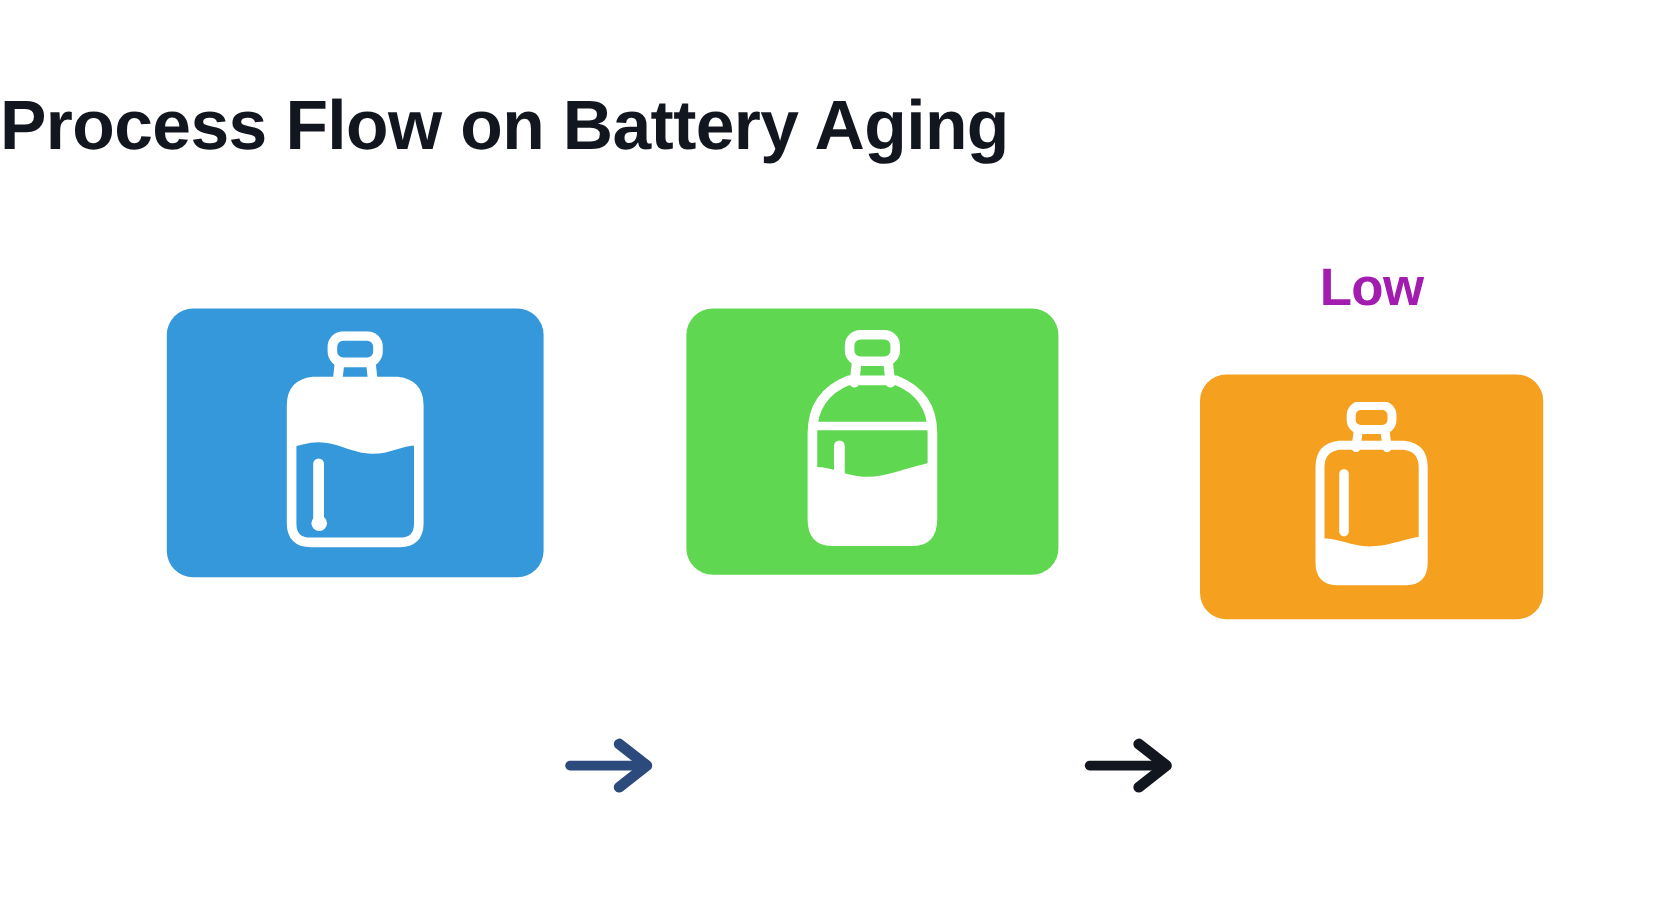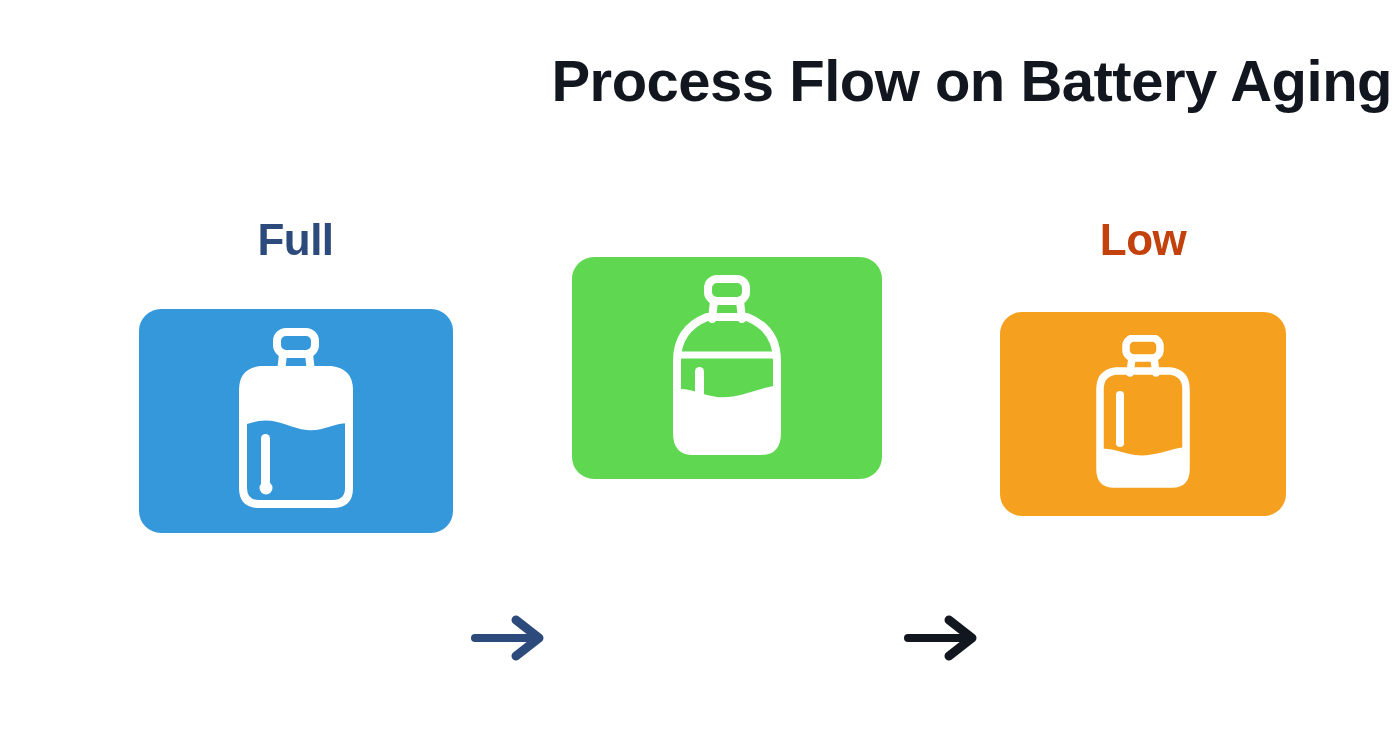--- a/index.html
+++ b/index.html
@@ -16,24 +16,24 @@
   #canvas {
     position: relative;
     width: 1392px;
     height: 752px;
     background: #ffffff;
   }
 
   
   #title {
     position: absolute;
-    top: 52px;
+    top: 76px;
     left: 0;
     width: 1392px;
-    text-align: right;
+    text-align: left;
     font-size: 58px;
     font-weight: 700;
     letter-spacing: -0.5px;
     color: #12161f;
     line-height: 1.0;
     white-space: nowrap;
   }
 
   
   #flow {
@@ -93,21 +93,20 @@
 </head>
 <body>
 
 <div id="canvas" style="background: rgb(255, 255, 255);">
 
   <div id="title" style="color: rgb(18, 22, 31);">Process Flow on Battery Aging</div>
 
   <div id="flow">
 
     <div class="stage" id="stage-full">
-      <div class="stage-label" style="color:#2d4a7c;">Full</div>
       <div class="card" style="background:#3498db;">
         <span>
           <svg width="126" height="186" viewBox="0 0 126 186" aria-hidden="true">
             <defs>
               <clipPath id="clipFull">
                 <path d="M10 62 Q10 44 28 42 L98 42 Q116 44 116 62 L116 160 Q116 176 100 176 L26 176 Q10 176 10 160 Z"></path>
               </clipPath>
             </defs>
 
             <rect x="44" y="4" width="38" height="22" rx="9" ry="9" fill="none" stroke="#ffffff" stroke-width="8"></rect>
@@ -157,21 +156,21 @@
 
             <path d="M13 80 L111 80" fill="none" stroke="#ffffff" stroke-width="7"></path>
 
             <rect x="30" y="92" width="9" height="42" rx="4.5" fill="#ffffff"></rect>
           </svg>
         </span>
       </div>
     </div>
 
     <div class="stage" id="stage-low">
-      <div class="stage-label" style="color:#c2410c;">Low</div>
+      <div class="stage-label" style="color:#a21caf;">Low</div>
       <div class="card" style="background:#f5a01e;">
         <span>
           <svg width="104" height="158" viewBox="0 0 104 158" aria-hidden="true">
             <defs>
               <clipPath id="clipLow">
                 <path d="M9 54 Q9 38 25 36 L79 36 Q95 38 95 54 L95 134 Q95 149 81 149 L23 149 Q9 149 9 134 Z"></path>
               </clipPath>
             </defs>
 
             <rect x="35" y="3" width="34" height="20" rx="8" ry="8" fill="none" stroke="#ffffff" stroke-width="7.5"></rect>

